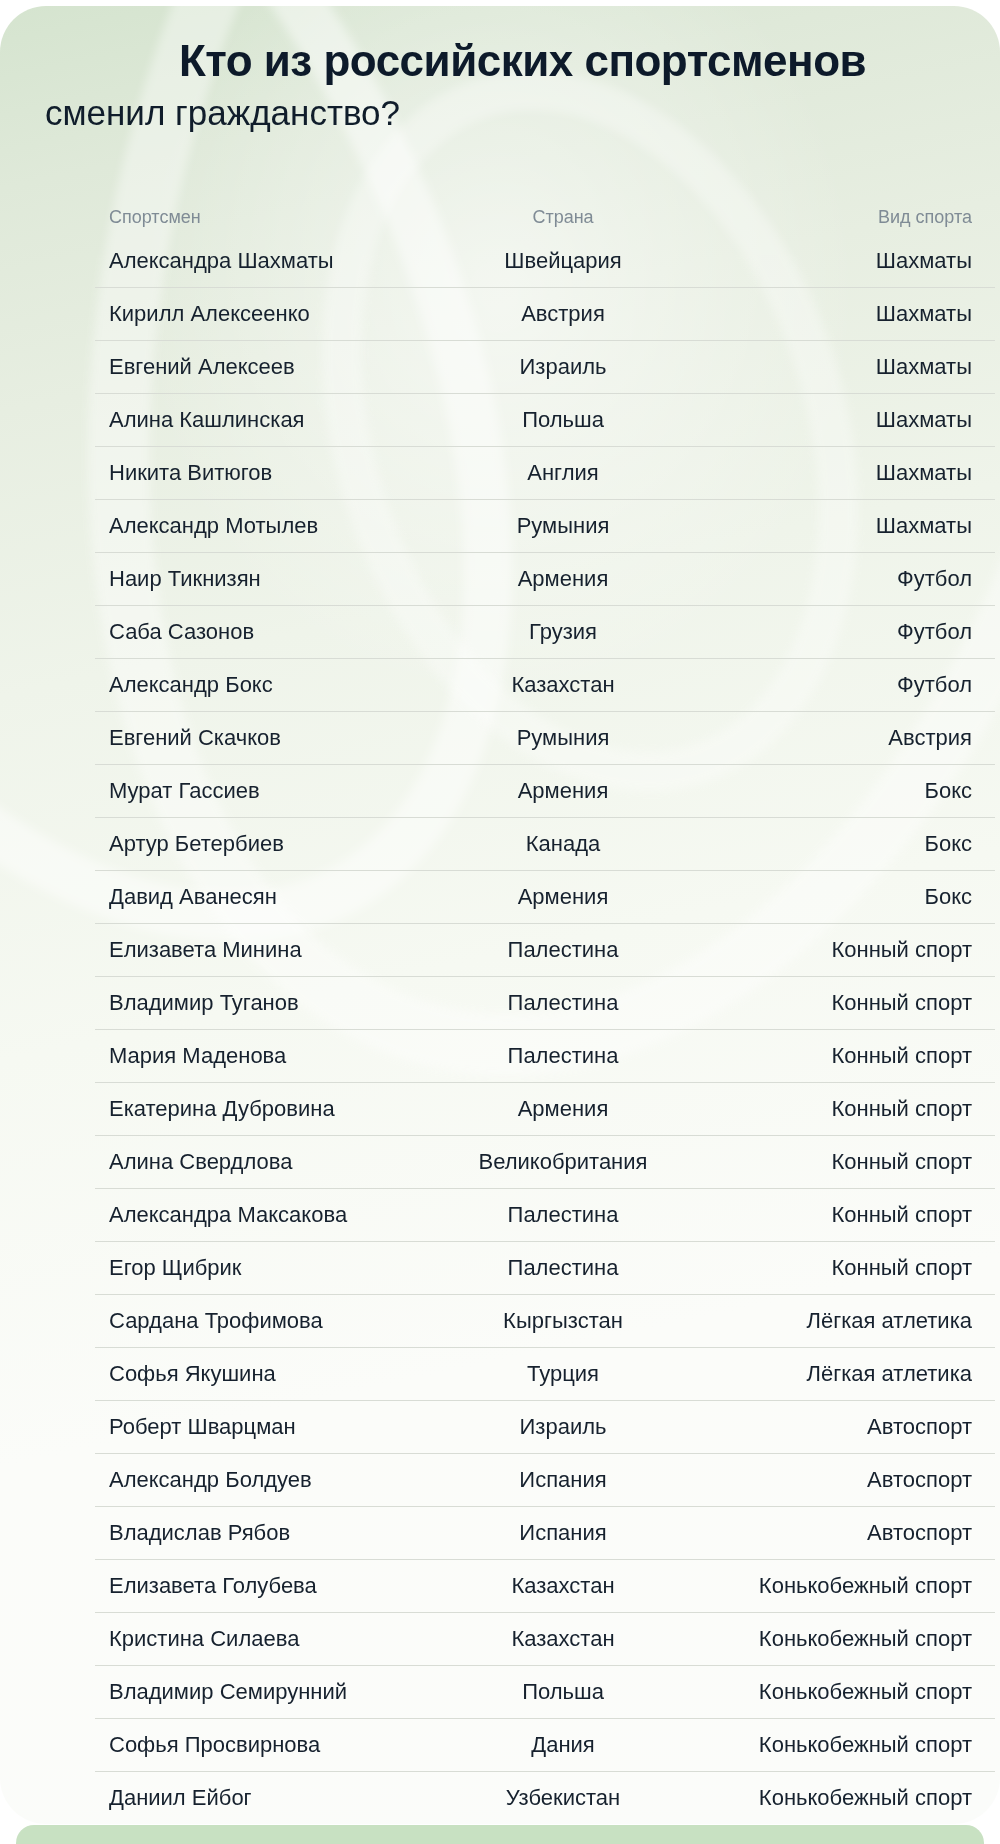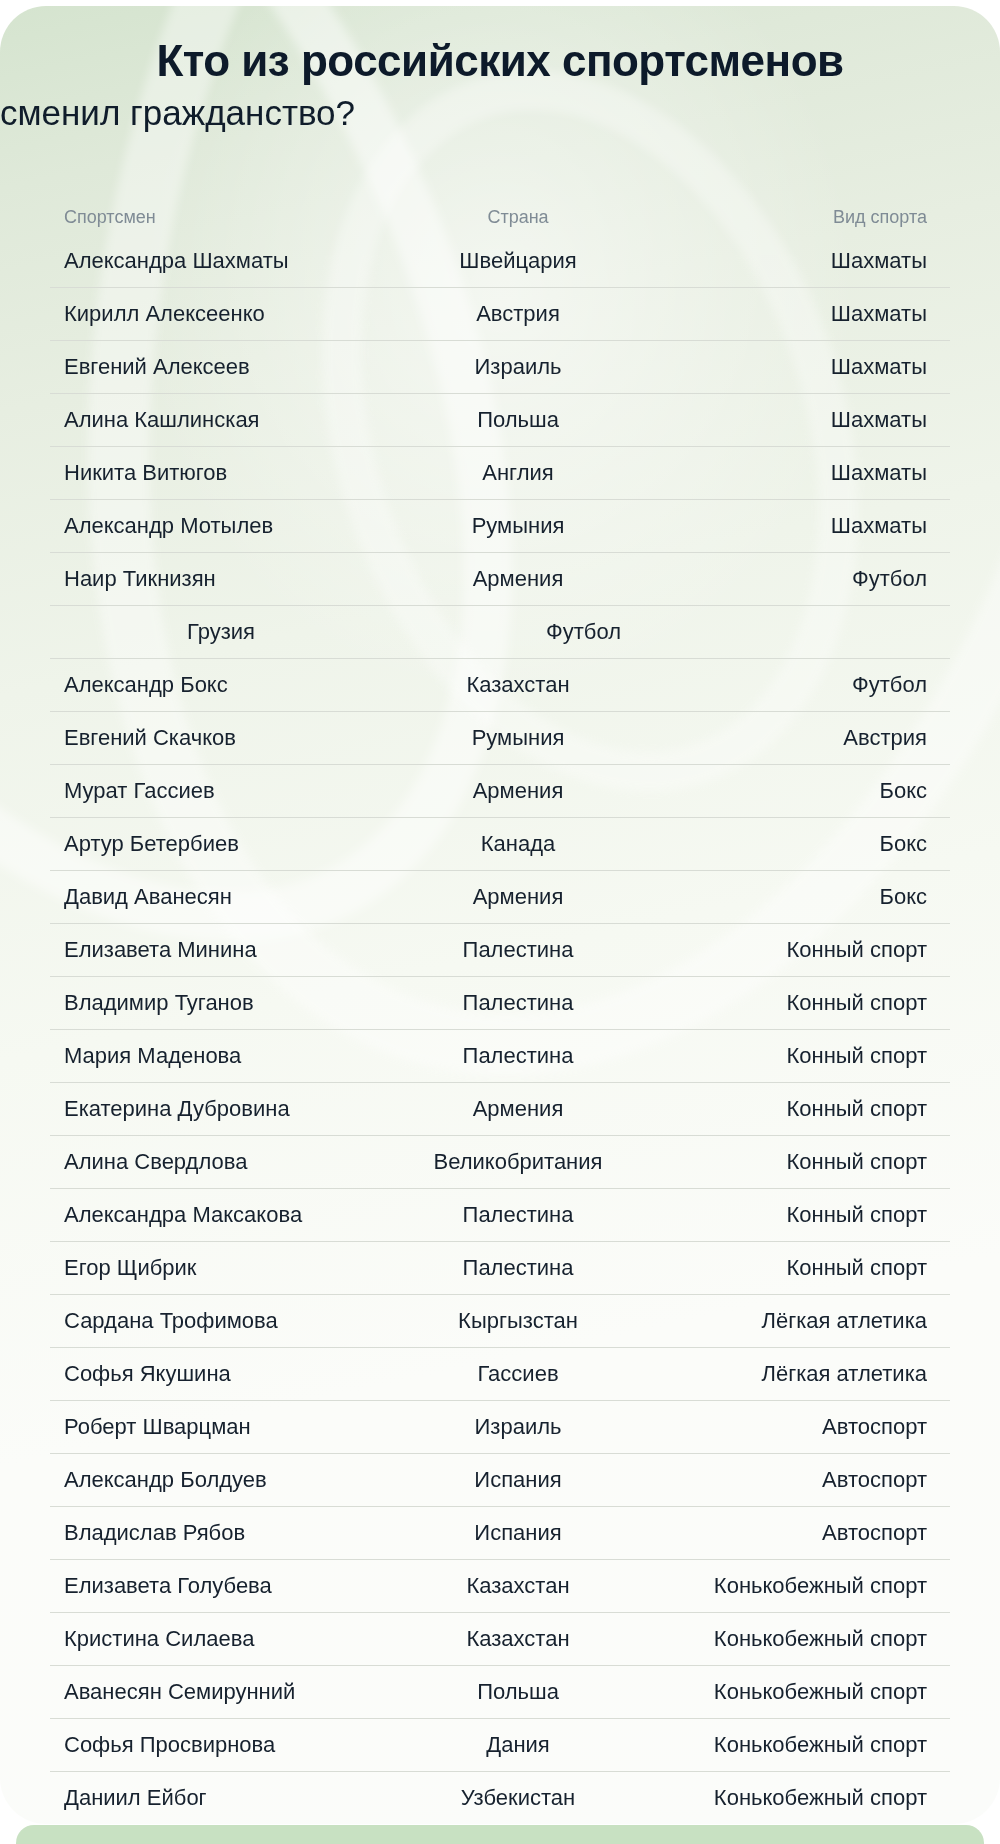--- a/index.html
+++ b/index.html
@@ -25,21 +25,21 @@
   }
   
   .glow{
     position:absolute;left:140px;top:-120px;width:720px;height:820px;
     background:radial-gradient(closest-side, rgba(255,255,255,.55), rgba(255,255,255,0));
   }
   .sw{position:absolute;border-radius:50%;border:50px solid rgba(255,255,255,.45);filter:blur(5px);}
   .sw1{width:720px;height:1320px;left:-390px;top:-430px;transform:rotate(-28deg);}
   .sw2{width:900px;height:1500px;left:110px;top:-540px;transform:rotate(14deg);border-width:62px;opacity:.85;}
   .sw3{width:430px;height:660px;left:335px;top:55px;transform:rotate(-18deg);border-width:40px;opacity:.7;}
-  .content{position:relative;z-index:2;}
+  .content{position:relative;z-index:2;margin-left:45px;}
   .title{
     margin:30px 0 0 0;
     text-align:center;
     font-size:44px;
     font-weight:700;
     letter-spacing:-0.5px;
     color:#0d1a2a;
   }
   .subtitle{
     margin-top:7px;
@@ -133,20 +133,21 @@
     <div class="c-sport">Шахматы</div>
   </div>
 
   <div class="row">
     <div class="c-name">Наир Тикнизян</div>
     <div class="c-country">Армения</div>
     <div class="c-sport">Футбол</div>
   </div>
 
   <div class="row">
+    <div class="c-name">Саба Сазонов</div>
     <div class="c-country">Грузия</div>
     <div class="c-sport">Футбол</div>
   </div>
 
   <div class="row">
     <div class="c-name">Александр Бокс</div>
     <div class="c-country">Казахстан</div>
     <div class="c-sport">Футбол</div>
   </div>
 
@@ -217,21 +218,21 @@
   </div>
 
   <div class="row">
     <div class="c-name">Сардана Трофимова</div>
     <div class="c-country">Кыргызстан</div>
     <div class="c-sport">Лёгкая атлетика</div>
   </div>
 
   <div class="row">
     <div class="c-name">Софья Якушина</div>
-    <div class="c-country">Гассиев</div>
+    <div class="c-country">Турция</div>
     <div class="c-sport">Лёгкая атлетика</div>
   </div>
 
   <div class="row">
     <div class="c-name">Роберт Шварцман</div>
     <div class="c-country">Израиль</div>
     <div class="c-sport">Автоспорт</div>
   </div>
 
   <div class="row">
@@ -252,21 +253,21 @@
     <div class="c-sport">Конькобежный спорт</div>
   </div>
 
   <div class="row">
     <div class="c-name">Кристина Силаева</div>
     <div class="c-country">Казахстан</div>
     <div class="c-sport">Конькобежный спорт</div>
   </div>
 
   <div class="row">
-    <div class="c-name">Аванесян Семирунний</div>
+    <div class="c-name">Владимир Семирунний</div>
     <div class="c-country">Польша</div>
     <div class="c-sport">Конькобежный спорт</div>
   </div>
 
   <div class="row">
     <div class="c-name">Софья Просвирнова</div>
     <div class="c-country">Дания</div>
     <div class="c-sport">Конькобежный спорт</div>
   </div>
 

